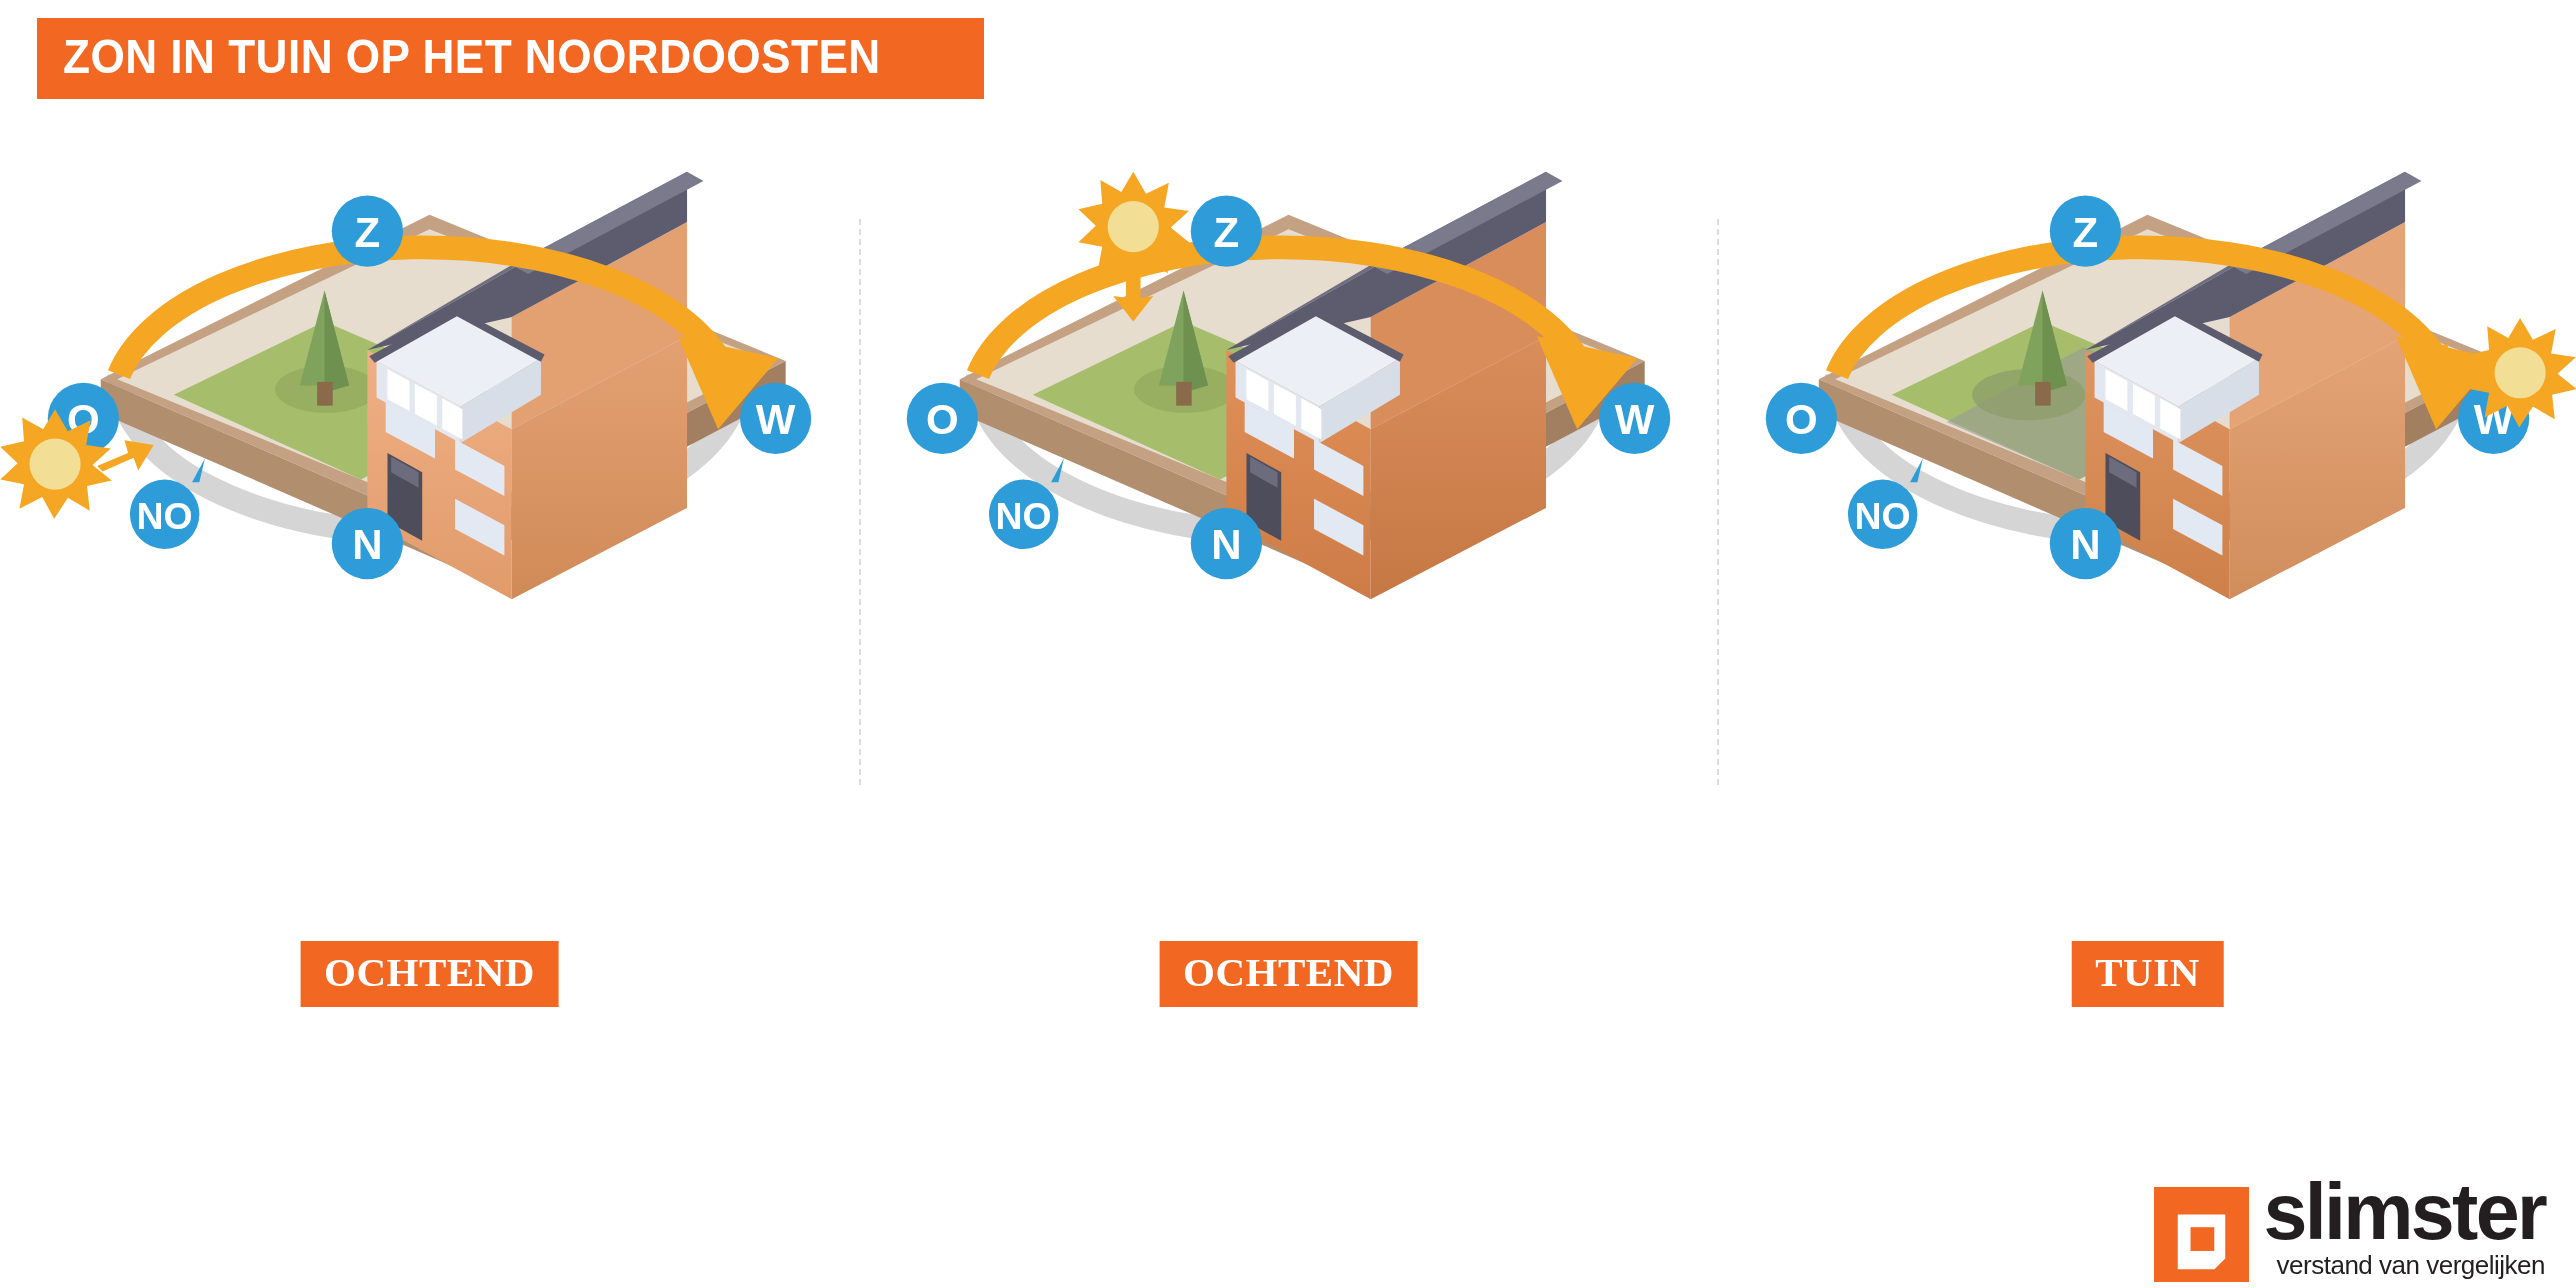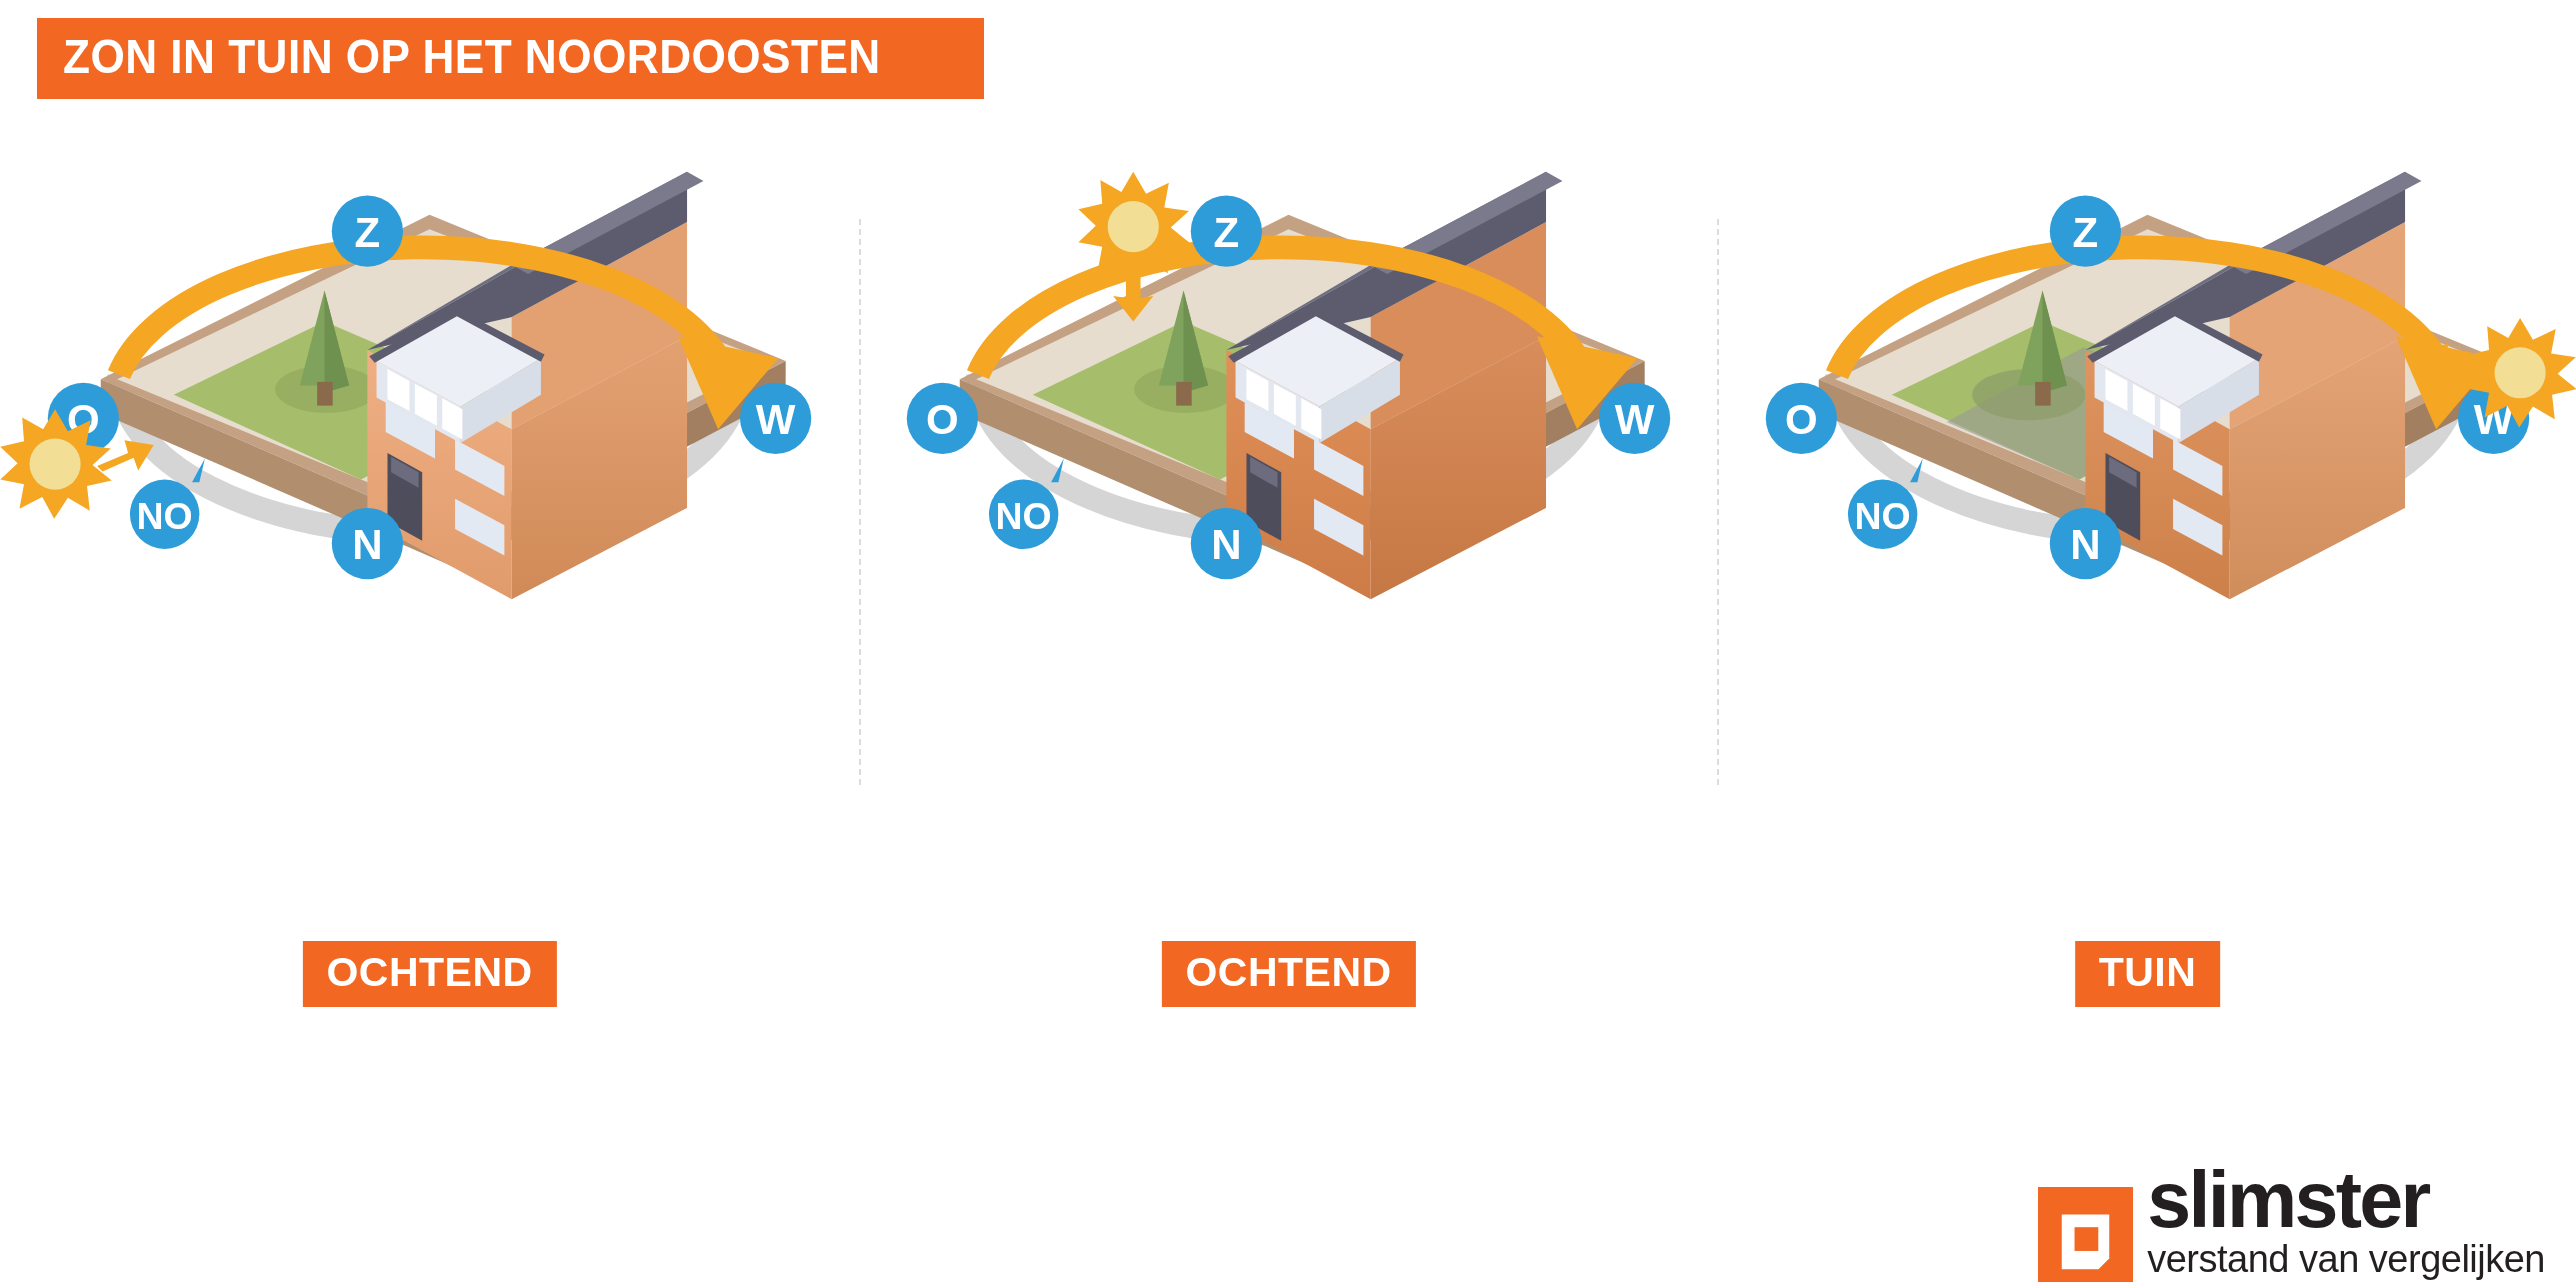--- a/index.html
+++ b/index.html
@@ -53,20 +53,21 @@
   }
   .scene svg{position:absolute;left:0;top:0;}
 
   
   .time-label{
     position:absolute;top:813px;left:50%;
     transform:translateX(-50%);
     background:#F26722;
     padding:11px 24px 13.7px 24px;
     white-space:nowrap;
+    font-family:Liberation Serif, serif;
   }
   .time-label span{
     color:#ffffff;
     font-size:41px;
     font-weight:bold;
     line-height:1;
     letter-spacing:0.5px;
   }
 
   
@@ -76,21 +77,21 @@
   }
   #logo-mark{width:95px;height:95px;flex:0 0 95px;}
   #logo-text{margin-left:14.6px;line-height:1;padding-bottom:3.7px;}
   #logo-word{
     display:block;
     font-size:79px;font-weight:bold;color:#231F20;
     letter-spacing:-2.7px;line-height:0.85;
   }
   #logo-tag{
     display:block;
-    font-size:38px;color:#231F20;
+    font-size:26px;color:#231F20;
     letter-spacing:-0.5px;margin-top:7.3px;text-align:right;
   }
 </style>
 </head>
 <body>
 
 <div id="title-bar">
   <span id="title-text">ZON IN TUIN OP HET NOORDOOSTEN</span>
 </div>
 

